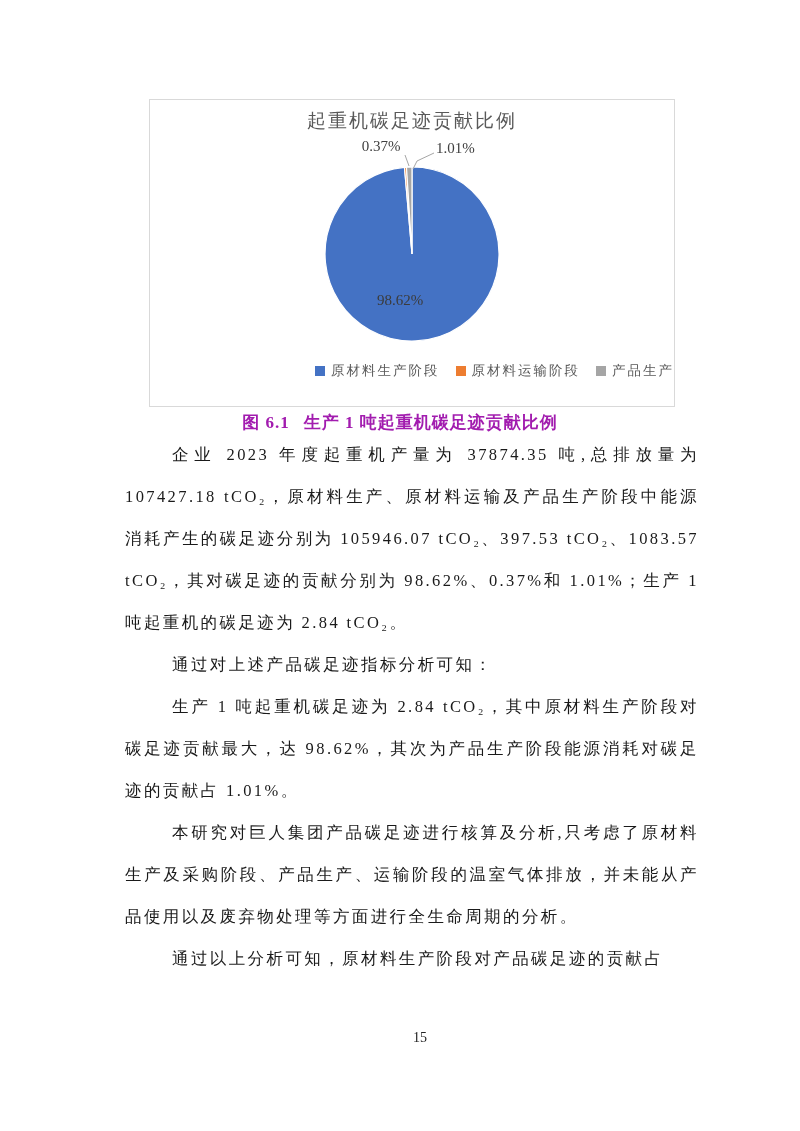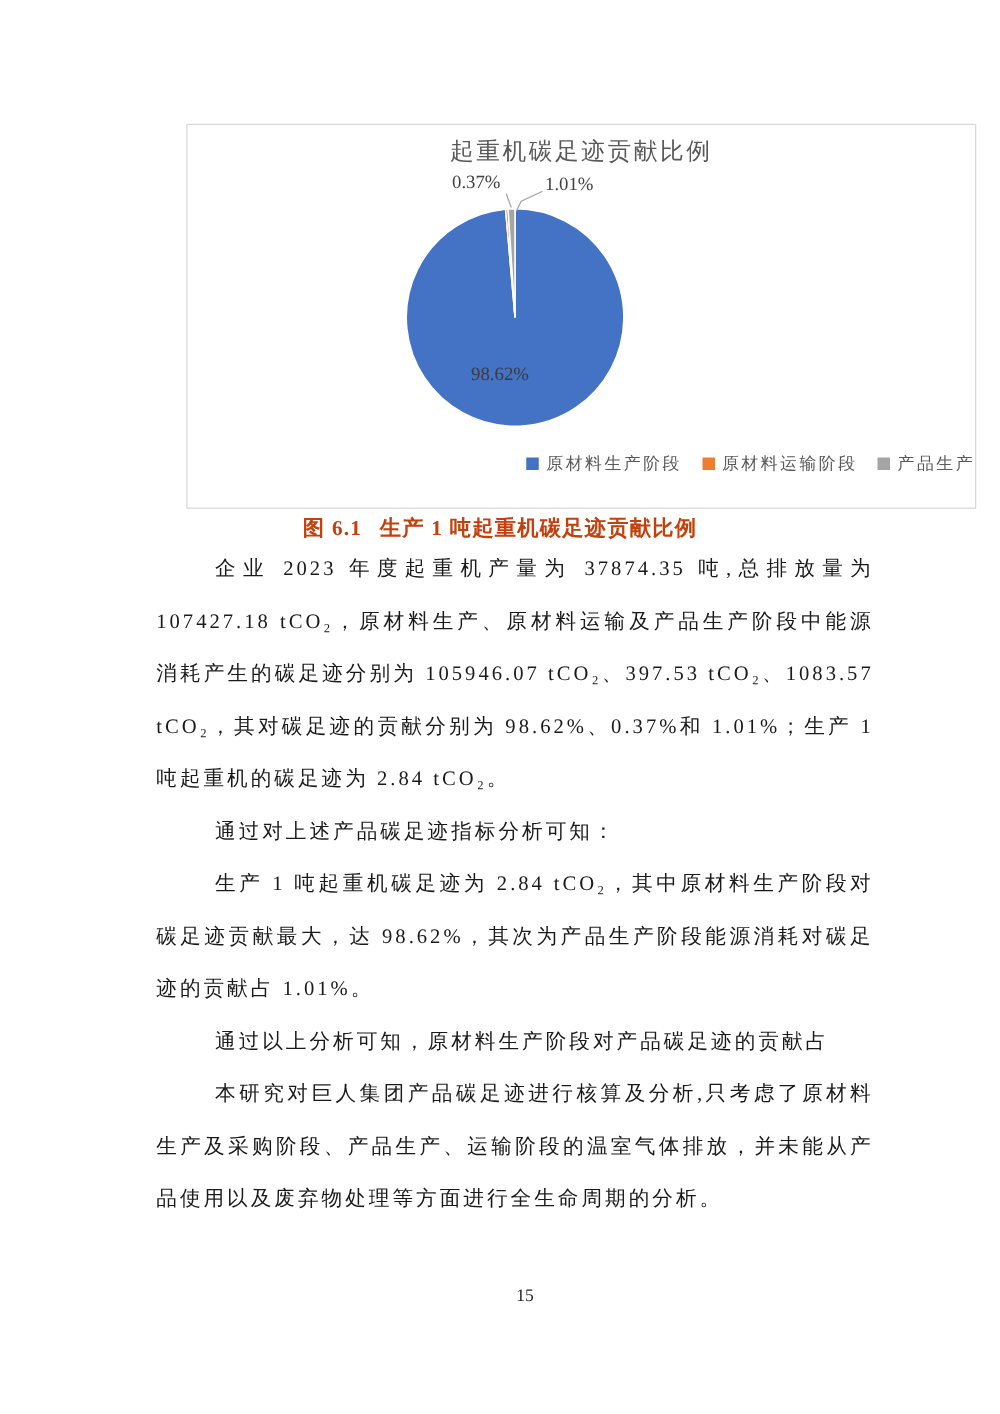--- a/index.html
+++ b/index.html
@@ -12,21 +12,21 @@
     font-family: "Liberation Serif", "DejaVu Serif", serif;
     color: #1a1a1a;
     overflow: hidden;
   }
 
   
   .chart-frame {
     position: absolute;
     left: 149px;
     top: 99px;
-    width: 632px;
+    width: 526px;
     height: 308px;
     border: 1px solid #d9d9d9;
     background: #ffffff;
   }
   .chart-title {
     position: absolute;
     top: 8px;
     left: 0;
     width: 100%;
     text-align: center;
@@ -80,21 +80,21 @@
   
   .caption {
     position: absolute;
     left: 0;
     top: 411px;
     width: 800px;
     text-align: center;
     font-weight: bold;
     font-size: 17px;
     letter-spacing: 1px;
-    color: #c2410c;
+    color: #a21caf;
   }
   .caption .cap-label { margin-right: 14px; }
 
   
   .content {
     position: absolute;
     left: 105px;
     top: 434px;
     width: 574px;
     font-size: 16.5px;
@@ -165,18 +165,18 @@
   </div>
 
   <div class="caption">
     <span class="cap-label">图 6.1</span><span>生产 1 吨起重机碳足迹贡献比例</span>
   </div>
 
   <div class="content">
     <p class="para">企业 2023 年度起重机产量为 37874.35 吨,总排放量为 107427.18 tCO₂，原材料生产、原材料运输及产品生产阶段中能源消耗产生的碳足迹分别为 105946.07 tCO₂、397.53 tCO₂、1083.57 tCO₂，其对碳足迹的贡献分别为 98.62%、0.37%和 1.01%；生产 1 吨起重机的碳足迹为 2.84 tCO₂。</p>
     <p class="para">通过对上述产品碳足迹指标分析可知：</p>
     <p class="para">生产 1 吨起重机碳足迹为 2.84 tCO₂，其中原材料生产阶段对碳足迹贡献最大，达 98.62%，其次为产品生产阶段能源消耗对碳足迹的贡献占 1.01%。</p>
+    <p class="para">本研究对巨人集团产品碳足迹进行核算及分析,只考虑了原材料生产及采购阶段、产品生产、运输阶段的温室气体排放，并未能从产品使用以及废弃物处理等方面进行全生命周期的分析。</p>
     <p class="para">通过以上分析可知，原材料生产阶段对产品碳足迹的贡献占</p>
-    <p class="para">本研究对巨人集团产品碳足迹进行核算及分析,只考虑了原材料生产及采购阶段、产品生产、运输阶段的温室气体排放，并未能从产品使用以及废弃物处理等方面进行全生命周期的分析。</p>
   </div>
 
   <div class="page-number">15</div>
 </div>
 
 </body></html>

